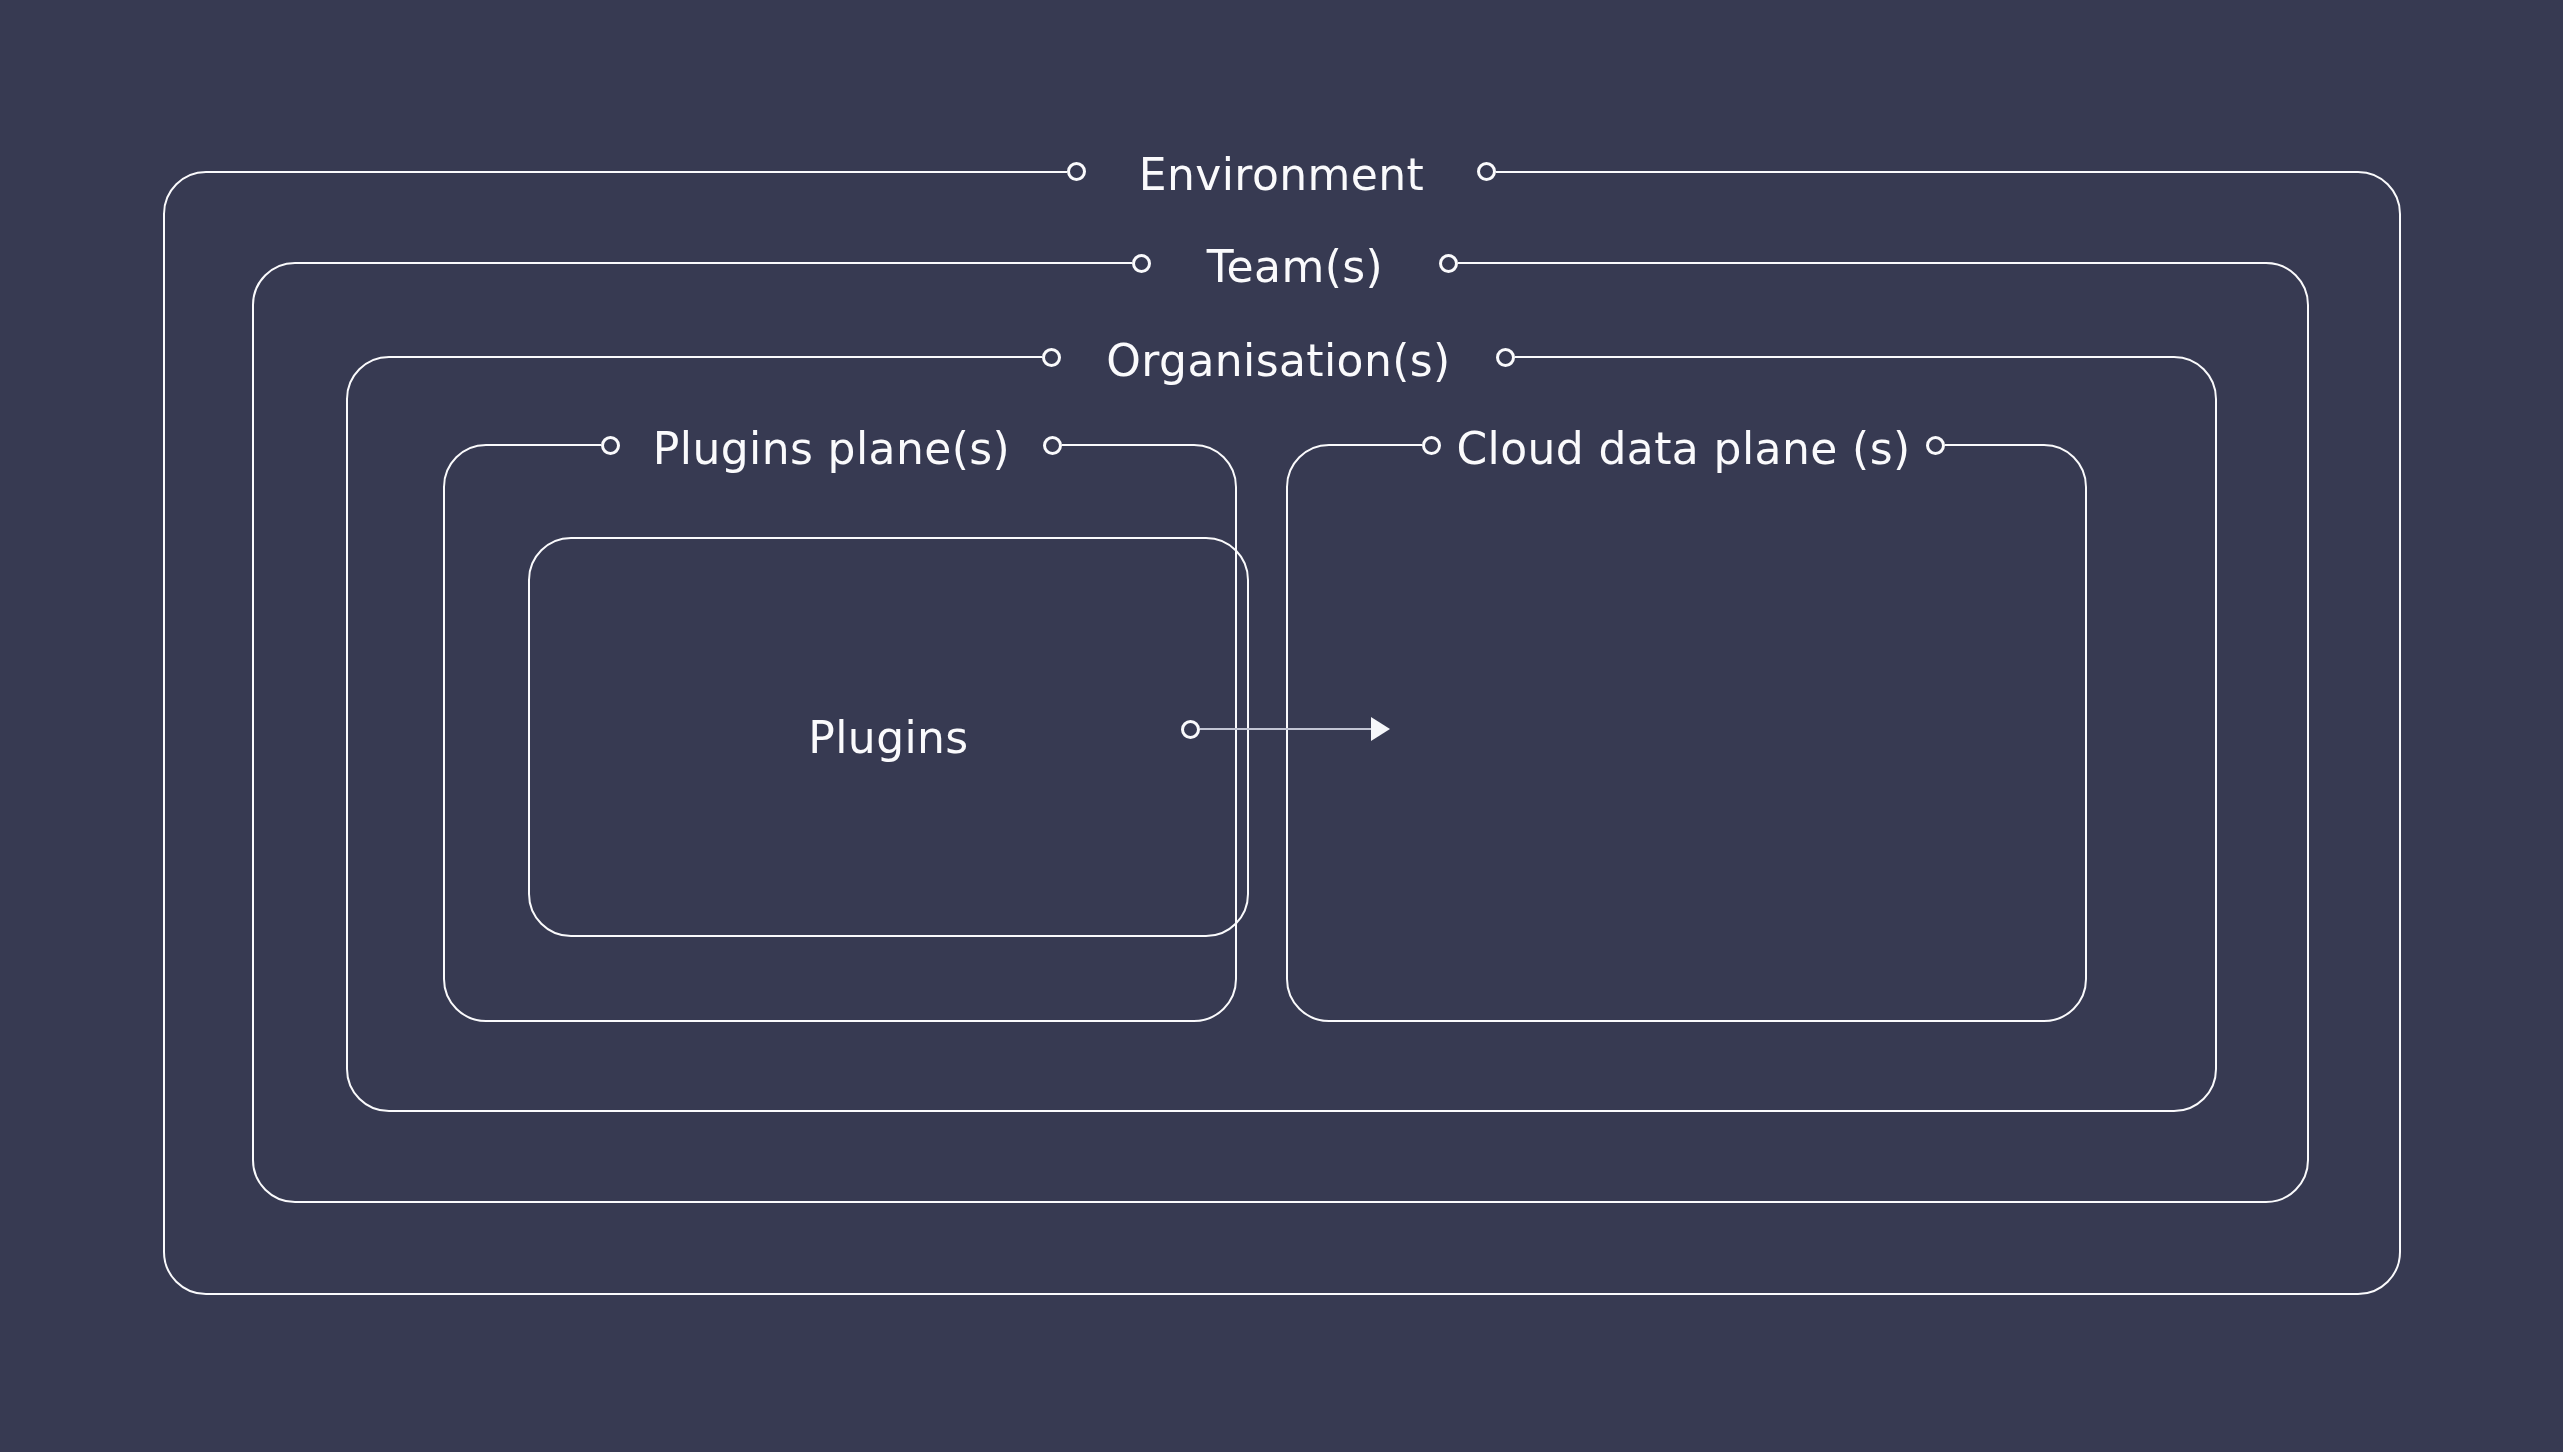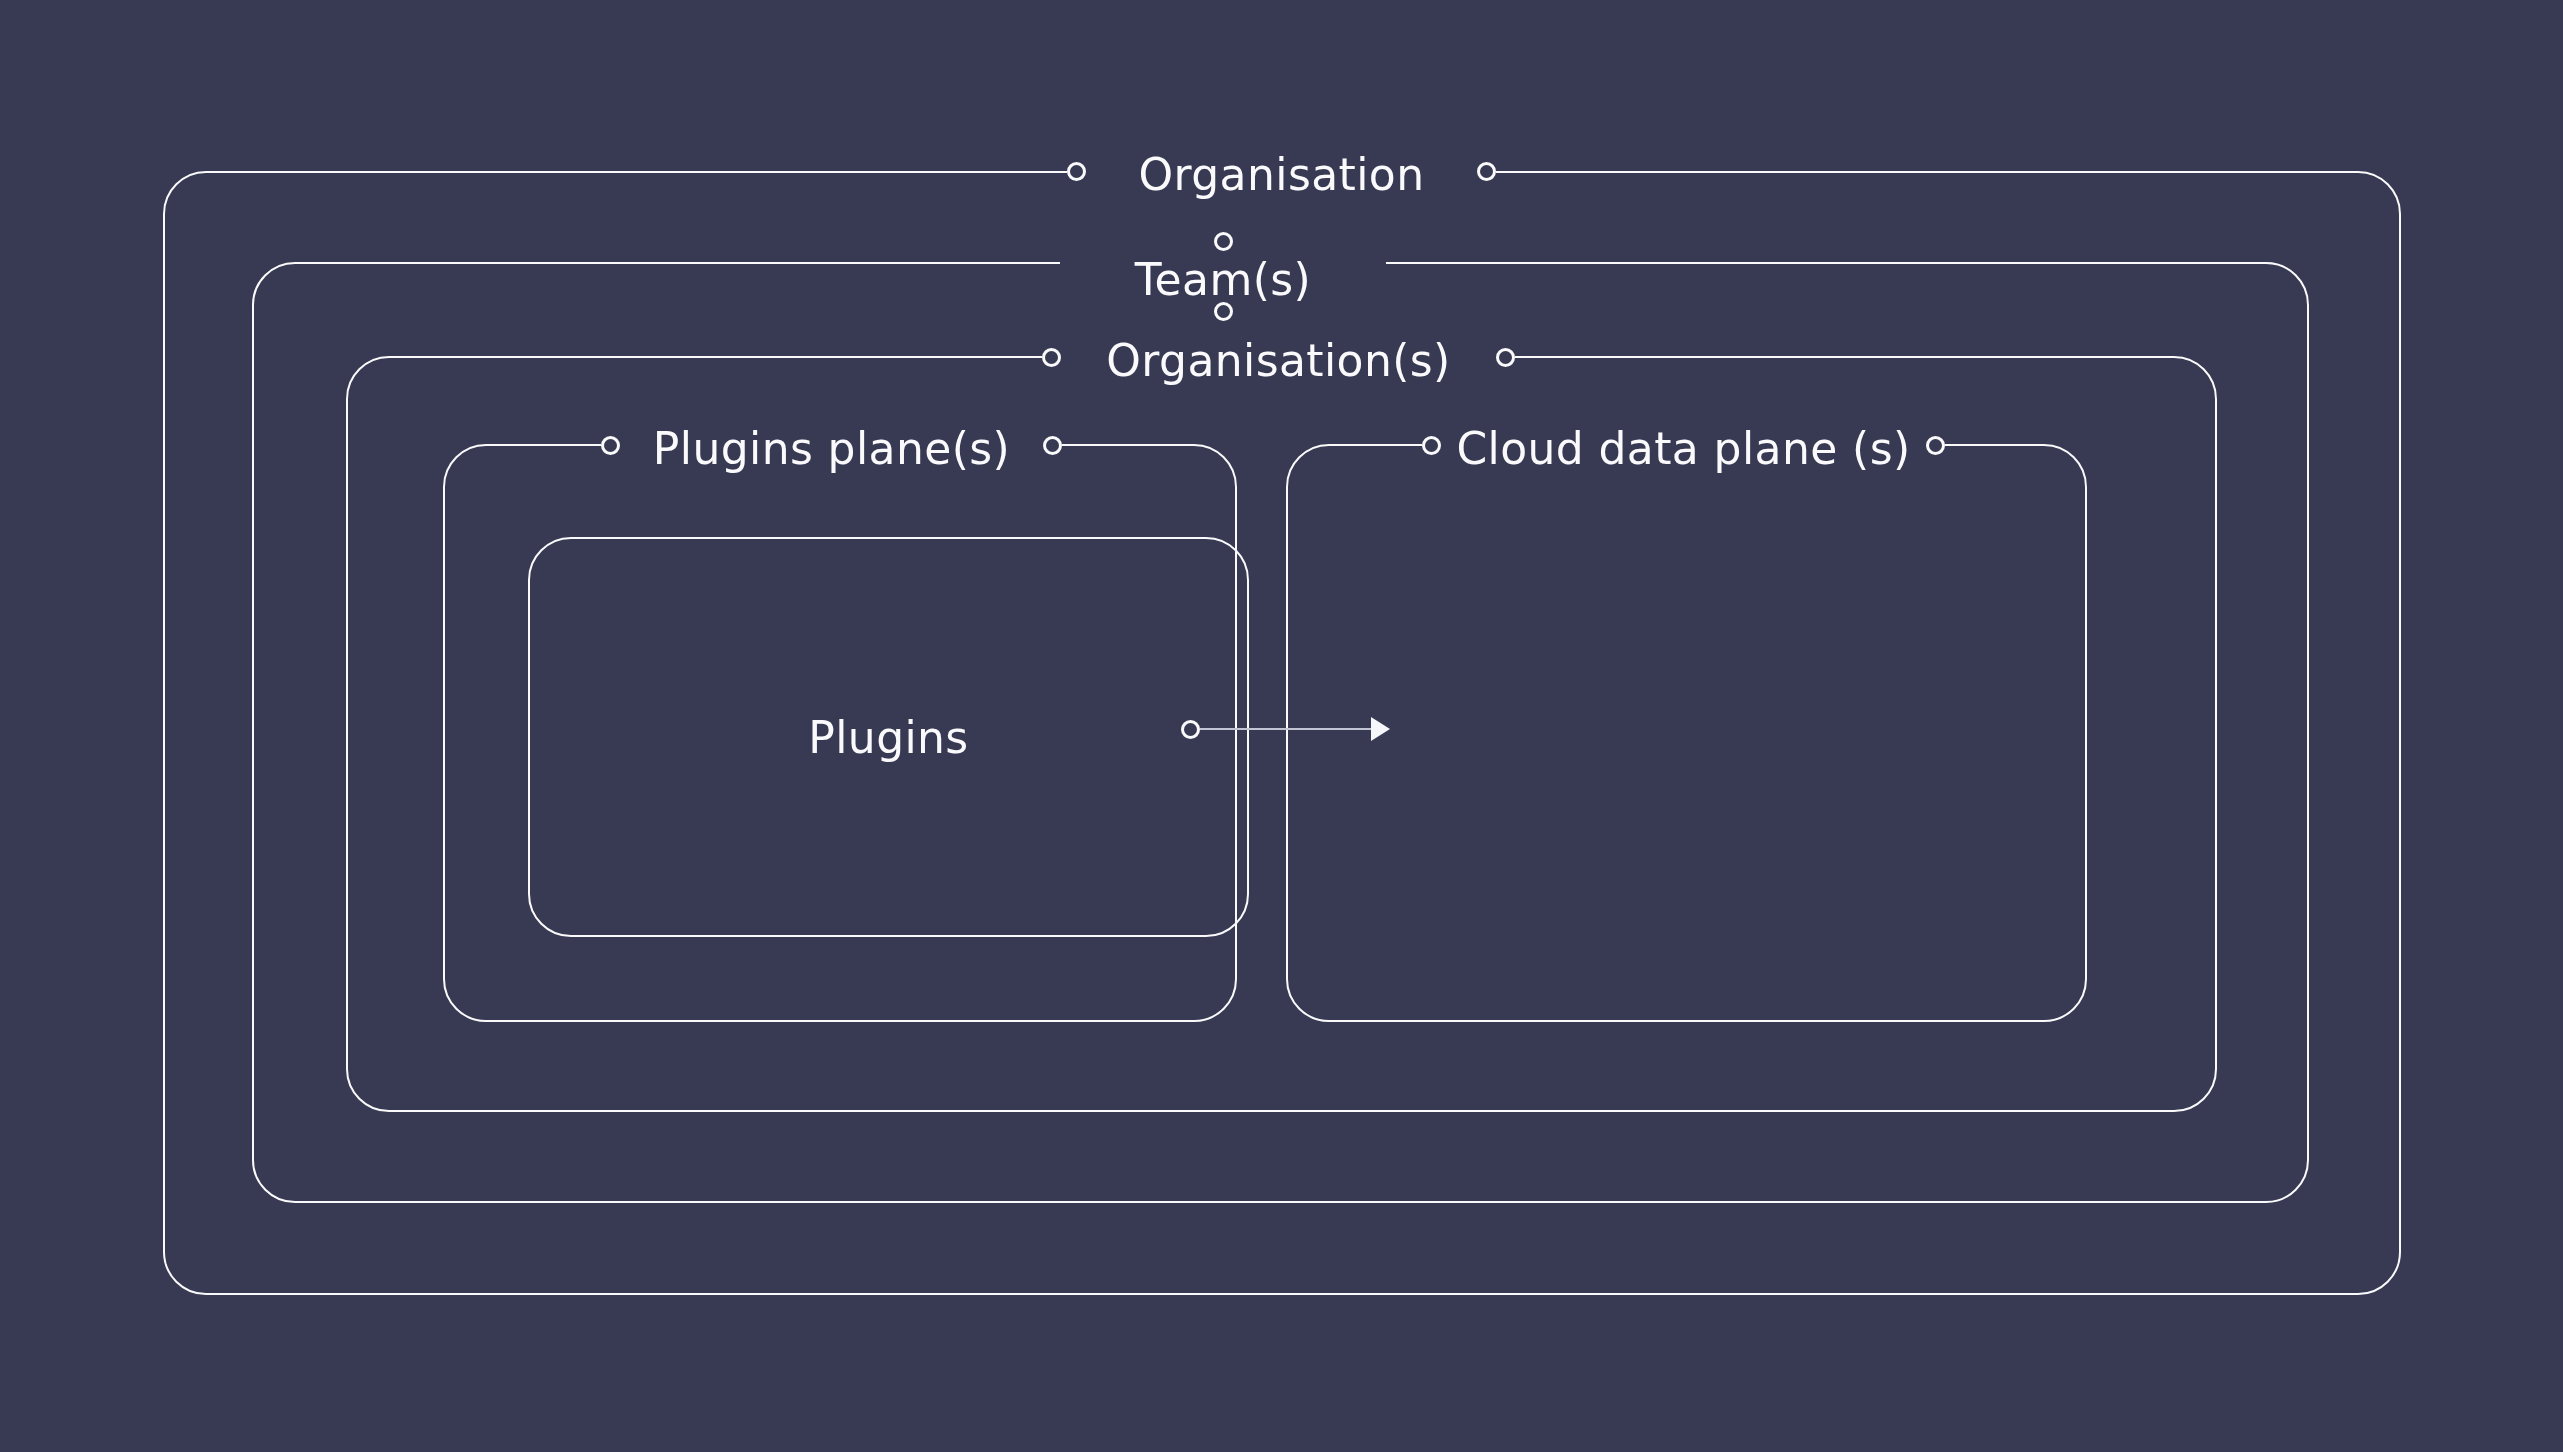--- a/index.html
+++ b/index.html
@@ -42,21 +42,21 @@
     position: absolute;
     height: 62px;
     background: #373A52;          
     display: flex;
     align-items: center;
     justify-content: space-between;
     box-sizing: border-box;
     z-index: 5;
   }
   .lg-org     { left: 1067px; top: 140px; width: 429px; }
-  .lg-teams   { left: 1060px; top: 232px; width: 326px; flex-direction: column; }
+  .lg-teams   { left: 1132px; top: 232px; width: 326px; }
   .lg-env     { left: 1042px; top: 326px; width: 473px; }
   .lg-control { left: 601px;  top: 414px; width: 461px; }
   .lg-cloud   { left: 1422px; top: 414px; width: 523px; }
 
   .dot {
     width: 13px;
     height: 13px;
     border: 3px solid #FAFAFC;
     border-radius: 50%;
     background: #373A52;
@@ -117,21 +117,21 @@
   <div class="box box-env"></div>
   <div class="box box-control"></div>
   <div class="box box-cloud"></div>
 
   <div class="box box-plugins">
     <span class="plugins-label">Plugins</span>
   </div>
 
   <div class="label-group lg-org">
     <span class="dot"></span>
-    <span class="label-text">Organisation</span>
+    <span class="label-text">Environment</span>
     <span class="dot"></span>
   </div>
 
   <div class="label-group lg-teams">
     <span class="dot"></span>
     <span class="label-text">Team(s)</span>
     <span class="dot"></span>
   </div>
 
   <div class="label-group lg-env">

